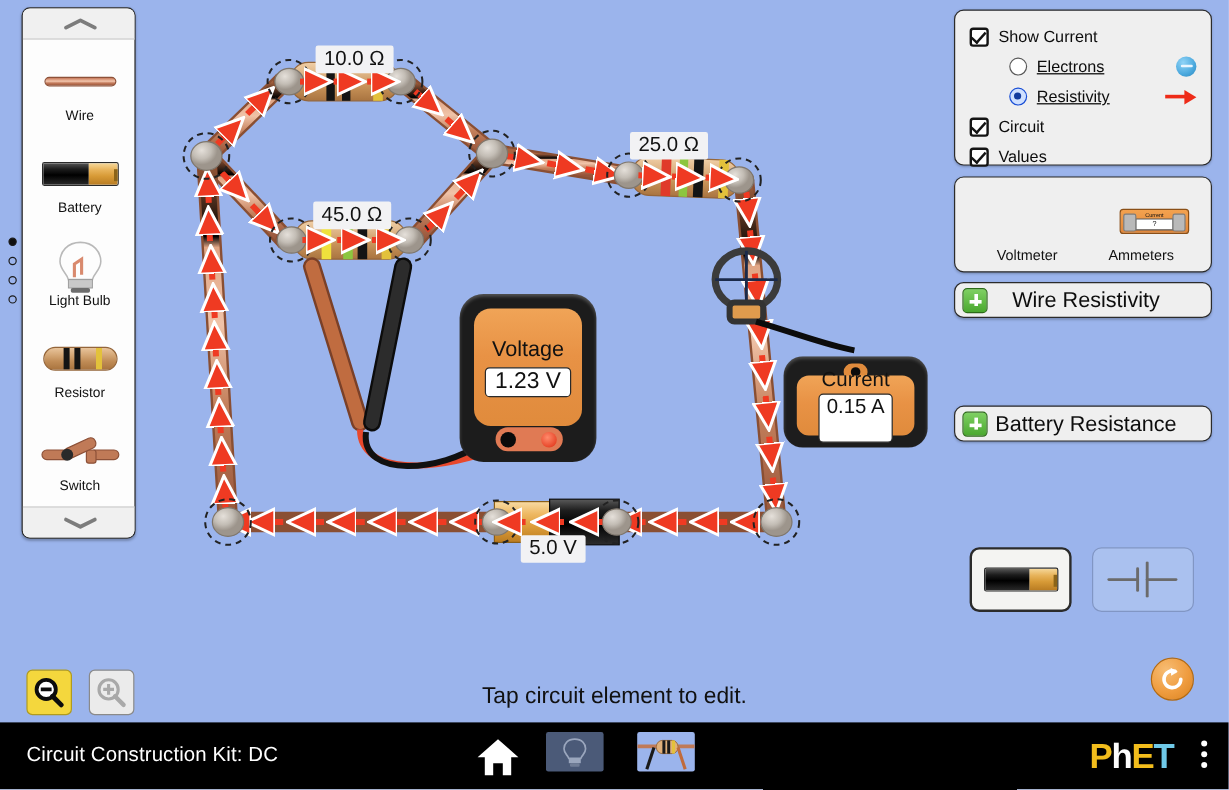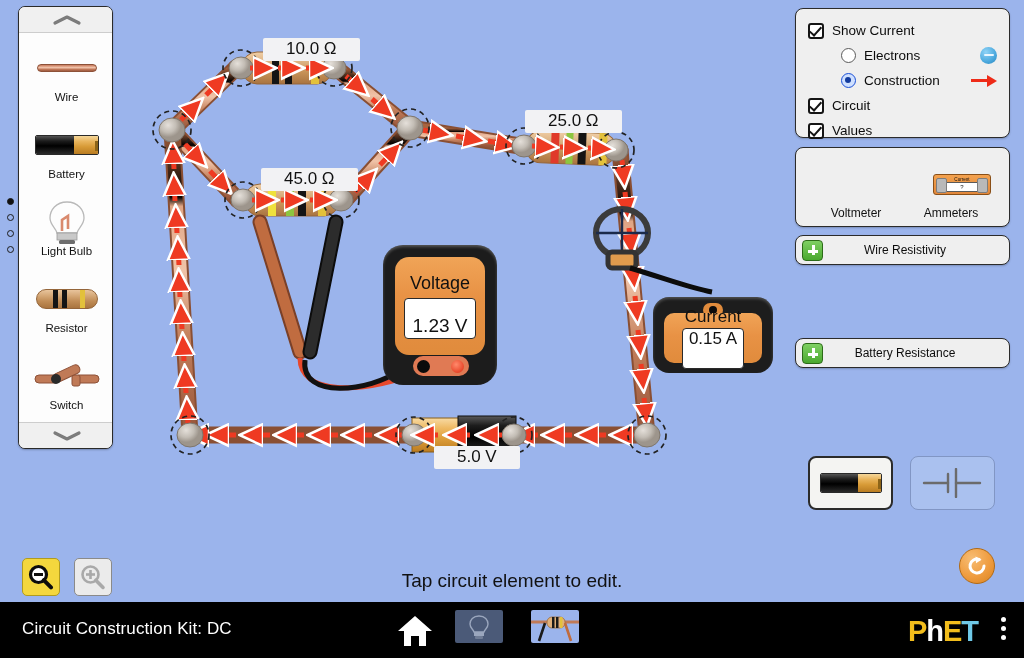--- a/index.html
+++ b/index.html
@@ -88,21 +88,21 @@
     border: 1.5px solid #2b2b2b;
     border-radius: 8px;
     box-shadow: 0 1px 2px rgba(0,0,0,.22);
   }
   #panel-display { left: 795px; top: 8px; width: 215px; height: 130px; padding: 9px 12px; }
   #panel-meters  { left: 795px; top: 147px; width: 215px; height: 80px; }
   #panel-wirer   { left: 795px; top: 235px; width: 215px; height: 30px; }
   #panel-batres  { left: 795px; top: 338px; width: 215px; height: 30px; }
 
   .ctl-row { display: flex; align-items: center; height: 25px; }
-  .ctl-row.indent { padding-left: 33px; }
+  .ctl-row.indent { padding-left: 33px; text-decoration: underline; }
   .ctl-label { font-size: 13.5px; color: #0c0c0c; margin-left: 8px; }
 
   .checkbox {
     width: 16px; height: 16px; border: 2px solid #141414; border-radius: 3px;
     background: #fff; position: relative; flex: 0 0 auto;
   }
   .checkbox.checked::after {
     content: ""; position: absolute; left: 2px; top: -1px;
     width: 5px; height: 10px; border: solid #141414; border-width: 0 2.4px 2.4px 0;
     transform: rotate(42deg);
@@ -156,21 +156,21 @@
   .plus-btn {
     width: 21px; height: 21px; border-radius: 4px; flex: 0 0 auto;
     background: linear-gradient(180deg,#7fd063 0%,#4aa82f 100%);
     border: 1px solid #2c6b18; position: relative;
   }
   .plus-btn::before, .plus-btn::after {
     content:""; position:absolute; background:#fff;
   }
   .plus-btn::before { left: 4.5px; top: 9px; width: 10px; height: 3px; }
   .plus-btn::after  { left: 9px; top: 4.5px; width: 3px; height: 10px; }
-  .expand-title { flex: 1; text-align: center; font-size: 12px; color: #0d0d0d; padding-right: 16px; }
+  .expand-title { flex: 1; text-align: center; font-size: 18px; color: #0d0d0d; padding-right: 16px; }
 
   
   .view-btn {
     position: absolute; width: 85px; height: 54px; border-radius: 8px;
     display: flex; align-items: center; justify-content: center;
   }
   #view-lifelike { left: 808px; top: 456px; background: #f4f4f2; border: 2.2px solid #2b2b2b; }
   #view-schematic { left: 910px; top: 456px; background: #aac1ef; border: 1.6px solid #8196c4; }
 
   #reset-btn {
@@ -223,40 +223,40 @@
   #kebab { position: absolute; right: 18px; top: 15px; display: flex; flex-direction: column; gap: 4px; }
   #kebab span { width: 5px; height: 5px; border-radius: 50%; background: #fff; display: block; }
 
   
   #circuit { position: absolute; left: 0; top: 0; width: 1024px; height: 602px; }
 
   
   .value-label {
     position: absolute;
     background: #f2f2f4; color: #111;
-    font-size: 17px; padding: 1px 23px 2px;
+    font-size: 17px; padding: 1px 7px 2px;
     border-radius: 2px; white-space: nowrap;
   }
 
   
   #voltmeter {
     position: absolute; left: 383px; top: 245px; width: 114px; height: 140px;
     background: #1c1c1c; border-radius: 20px;
     box-shadow: inset 0 2px 3px rgba(255,255,255,.25);
   }
   #voltmeter .screen {
     position: absolute; left: 12px; top: 12px; width: 90px; height: 98px;
     border-radius: 14px;
     background: linear-gradient(180deg,#f0a457 0%,#e89245 40%,#e08b3c 100%);
     display: flex; flex-direction: column; align-items: center; justify-content: center;
   }
   #voltmeter .m-title { font-size: 18px; color: #111; margin-bottom: 4px; }
   #voltmeter .m-read {
     background: #fff; border: 1.6px solid #2a2a2a; border-radius: 4px;
-    font-size: 19px; color: #111; padding: 16px 8px 1px;
+    font-size: 19px; color: #111; padding: 0 8px 1px;
   }
   #voltmeter .jacks { position: absolute; left: 30px; bottom: 9px; width: 56px; height: 20px;
     background: #e07a54; border-radius: 10px; }
   #voltmeter .jack-b { position:absolute; left:4px; top:4px; width:13px; height:13px; border-radius:50%; background:#0b0b0b; }
   #voltmeter .jack-r { position:absolute; right:5px; top:4px; width:13px; height:13px; border-radius:50%;
     background: radial-gradient(circle at 40% 35%, #ff8a6b 0%, #e8472a 70%, #c2321a 100%); }
 
   
   #ammeter {
     position: absolute; left: 653px; top: 297px; width: 120px; height: 76px;
@@ -618,21 +618,21 @@
       <div class="ctl-row indent">
         <div class="radio"></div>
         <div class="ctl-label">Electrons</div>
         <div class="glyph-slot">
           <div class="electron-glyph"></div>
         </div>
       </div>
 
       <div class="ctl-row indent">
         <div class="radio selected"></div>
-        <div class="ctl-label">Construction</div>
+        <div class="ctl-label">Resistivity</div>
         <div class="glyph-slot">
           <div class="arrow-glyph">
             <div class="shaft"></div>
               <div class="head"></div>
           </div>
         </div>
       </div>
 
       <div class="ctl-row">
         <div class="checkbox checked"></div>

